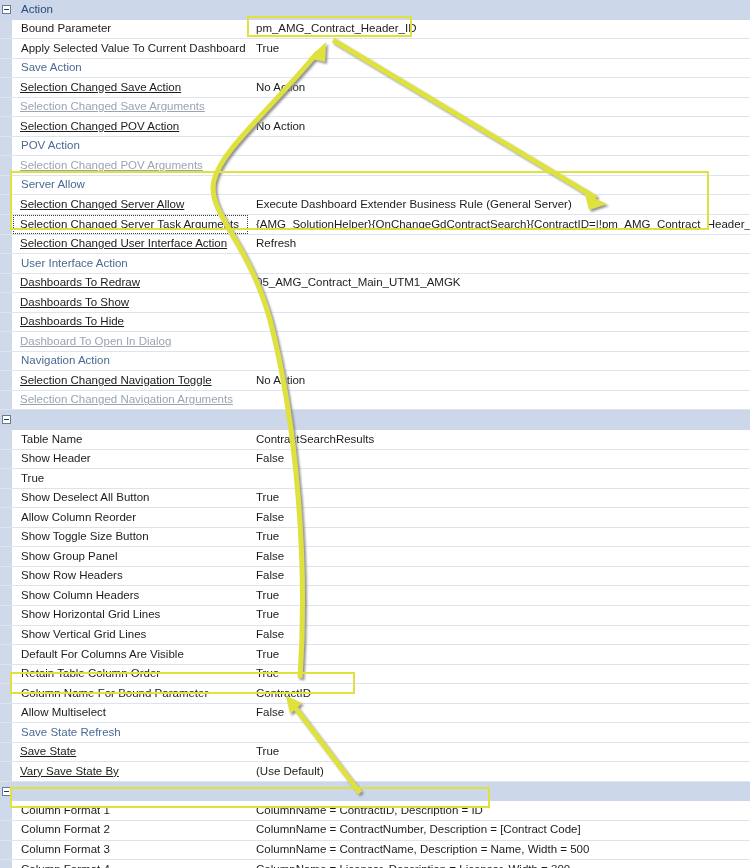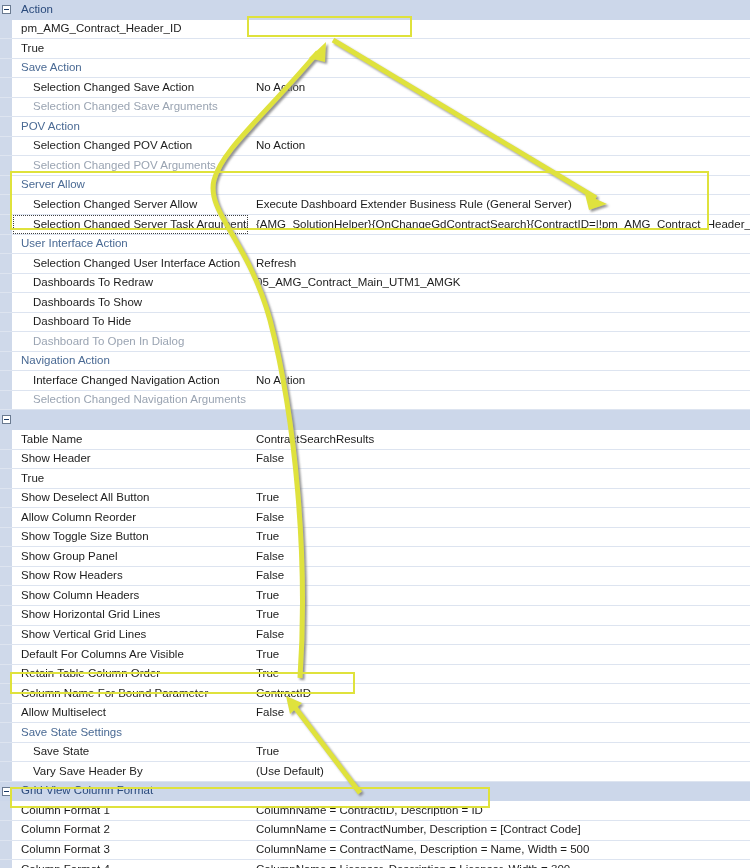--- a/index.html
+++ b/index.html
@@ -86,21 +86,21 @@
 
   .label {
     flex: 0 0 auto;
     width: 235px;
     padding-left: 8px;
     white-space: nowrap;
     overflow: hidden;
     color: #1c1c1c;
     line-height: 1;
   }
-  .label.i1 { padding-left: 20px; }
+  .label.i1 { padding-left: 7px; text-decoration: underline; }
   .label.sub { padding-left: 8px; color: #4a6a94; }
   .label.dim { color: #9aa4b2; }
 
   .vsep {
     flex: 0 0 auto;
     width: 2px;
     align-self: stretch;
     background: #b9c6dd;
     border-left: 1px solid #ffffff;
     border-right: 1px solid #ffffff;
@@ -153,25 +153,27 @@
       <div class="row cat">
         <div class="gcell">
           <span class="expander"></span>
         </div>
         <div class="label">Action</div>
         <div class="vsep"></div>
         <div class="value"></div>
       </div>
       <div class="row">
         <div class="gcell"></div>
+        <div class="label">Bound Parameter</div>
         <div class="vsep"></div>
         <div class="value">pm_AMG_Contract_Header_ID</div>
       </div>
       <div class="row">
         <div class="gcell"></div>
+        <div class="label">Apply Selected Value To Current Dashboard</div>
         <div class="vsep"></div>
         <div class="value">True</div>
       </div>
       <div class="row">
         <div class="gcell"></div>
         <div class="label sub">Save Action</div>
         <div class="vsep"></div>
         <div class="value"></div>
       </div>
       <div class="row">
@@ -181,32 +183,32 @@
         <div class="value">No Action</div>
       </div>
       <div class="row">
         <div class="gcell"></div>
         <div class="label i1 dim">Selection Changed Save Arguments</div>
         <div class="vsep"></div>
         <div class="value"></div>
       </div>
       <div class="row">
         <div class="gcell"></div>
+        <div class="label i1">Selection Changed POV Action</div>
+        <div class="vsep"></div>
+        <div class="value">No Action</div>
+      </div>
+      <div class="row">
+        <div class="gcell"></div>
         <div class="label sub">POV Action</div>
         <div class="vsep"></div>
         <div class="value"></div>
       </div>
       <div class="row">
         <div class="gcell"></div>
-        <div class="label i1">Selection Changed POV Action</div>
-        <div class="vsep"></div>
-        <div class="value">No Action</div>
-      </div>
-      <div class="row">
-        <div class="gcell"></div>
         <div class="label i1 dim">Selection Changed POV Arguments</div>
         <div class="vsep"></div>
         <div class="value"></div>
       </div>
       <div class="row">
         <div class="gcell"></div>
         <div class="label sub">Server Allow</div>
         <div class="vsep"></div>
         <div class="value"></div>
       </div>
@@ -217,63 +219,63 @@
         <div class="value">Execute Dashboard Extender Business Rule (General Server)</div>
       </div>
       <div class="row focused">
         <div class="gcell"></div>
         <div class="label i1">Selection Changed Server Task Arguments</div>
         <div class="vsep"></div>
         <div class="value">{AMG_SolutionHelper}{OnChangeGdContractSearch}{ContractID=|!pm_AMG_Contract_Header_ID!|}</div>
       </div>
       <div class="row">
         <div class="gcell"></div>
+        <div class="label i1">Selection Changed User Interface Action</div>
+        <div class="vsep"></div>
+        <div class="value">Refresh</div>
+      </div>
+      <div class="row">
+        <div class="gcell"></div>
         <div class="label sub">User Interface Action</div>
         <div class="vsep"></div>
         <div class="value"></div>
       </div>
       <div class="row">
         <div class="gcell"></div>
-        <div class="label i1">Selection Changed User Interface Action</div>
-        <div class="vsep"></div>
-        <div class="value">Refresh</div>
-      </div>
-      <div class="row">
-        <div class="gcell"></div>
         <div class="label i1">Dashboards To Redraw</div>
         <div class="vsep"></div>
         <div class="value">05_AMG_Contract_Main_UTM1_AMGK</div>
       </div>
       <div class="row">
         <div class="gcell"></div>
         <div class="label i1">Dashboards To Show</div>
         <div class="vsep"></div>
         <div class="value"></div>
       </div>
       <div class="row">
         <div class="gcell"></div>
-        <div class="label i1">Dashboard To Hide</div>
+        <div class="label i1">Dashboards To Hide</div>
         <div class="vsep"></div>
         <div class="value"></div>
       </div>
       <div class="row">
         <div class="gcell"></div>
         <div class="label i1 dim">Dashboard To Open In Dialog</div>
         <div class="vsep"></div>
         <div class="value"></div>
       </div>
       <div class="row">
         <div class="gcell"></div>
         <div class="label sub">Navigation Action</div>
         <div class="vsep"></div>
         <div class="value"></div>
       </div>
       <div class="row">
         <div class="gcell"></div>
-        <div class="label i1">Interface Changed Navigation Action</div>
+        <div class="label i1">Selection Changed Navigation Toggle</div>
         <div class="vsep"></div>
         <div class="value">No Action</div>
       </div>
       <div class="row">
         <div class="gcell"></div>
         <div class="label i1 dim">Selection Changed Navigation Arguments</div>
         <div class="vsep"></div>
         <div class="value"></div>
       </div>
       <div class="row cat">
@@ -367,41 +369,40 @@
         <div class="value">ContractID</div>
       </div>
       <div class="row">
         <div class="gcell"></div>
         <div class="label">Allow Multiselect</div>
         <div class="vsep"></div>
         <div class="value">False</div>
       </div>
       <div class="row">
         <div class="gcell"></div>
-        <div class="label sub">Save State Settings</div>
+        <div class="label sub">Save State Refresh</div>
         <div class="vsep"></div>
         <div class="value"></div>
       </div>
       <div class="row">
         <div class="gcell"></div>
         <div class="label i1">Save State</div>
         <div class="vsep"></div>
         <div class="value">True</div>
       </div>
       <div class="row">
         <div class="gcell"></div>
-        <div class="label i1">Vary Save Header By</div>
+        <div class="label i1">Vary Save State By</div>
         <div class="vsep"></div>
         <div class="value">(Use Default)</div>
       </div>
       <div class="row cat">
         <div class="gcell">
           <span class="expander"></span>
         </div>
-        <div class="label">Grid View Column Format</div>
         <div class="vsep"></div>
         <div class="value"></div>
       </div>
       <div class="row">
         <div class="gcell"></div>
         <div class="label">Column Format 1</div>
         <div class="vsep"></div>
         <div class="value">ColumnName = ContractID, Description = ID</div>
       </div>
       <div class="row">

